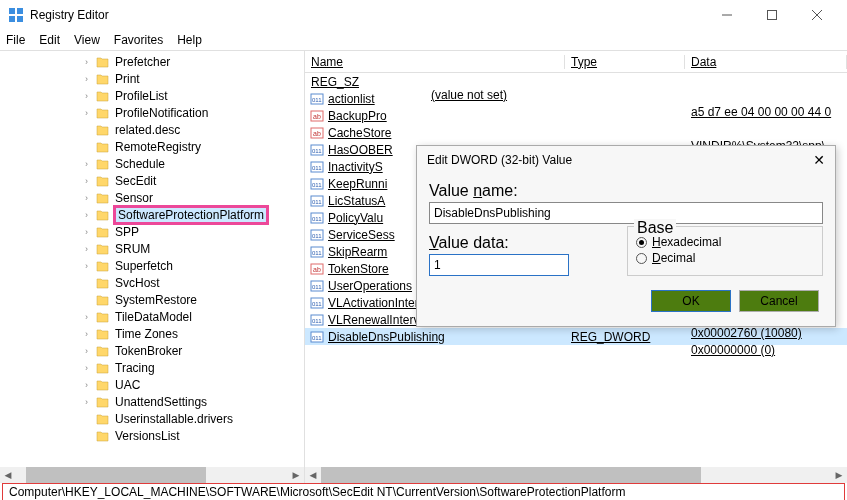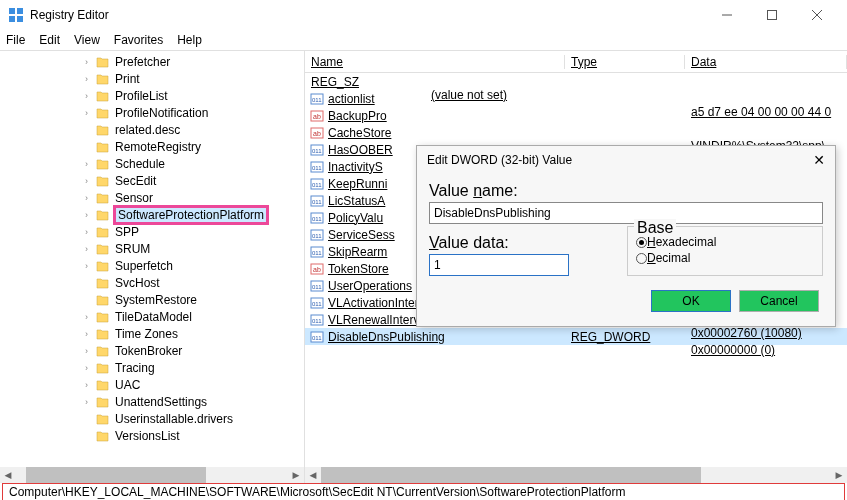--- a/index.html
+++ b/index.html
@@ -44,25 +44,25 @@
 .dlg-title .t { flex: 1; }
 .dlg-title .x { width: 28px; text-align: right; font-size: 14px; }
 .dlg-body { padding: 8px 12px 14px 12px; }
 .vn-label { font-size: 16px; margin-bottom: 2px; }
 .vn-input { width: 100%; height: 22px; border: 1px solid #888; background: #fff; padding: 2px 4px; font-size: 12px; margin-bottom: 10px; }
 .dlg-row { display: flex; gap: 20px; }
 .vd-col { flex: 1; }
 .vd-input { width: 140px; height: 22px; border: 1px solid #2a72c6; background: #fff; padding: 2px 4px; font-size: 12px; }
 .base-col { flex: 1; border: 1px solid #ccc; padding: 6px 8px 8px 8px; position: relative; margin-top: -8px; }
 .base-col .bl { position: absolute; top: -8px; left: 6px; background: #f7f7f7; padding: 0 3px; font-size: 16px; }
-.radio { display: flex; align-items: center; font-size: 12px; margin: 2px 0; }
+.radio { display: flex; align-items: center; gap: 5px; font-size: 12px; margin: 2px 0; }
 .radio .r { width: 11px; height: 11px; border: 1px solid #555; border-radius: 50%; display:inline-flex;align-items:center;justify-content:center;}
 .radio .r .dot { width: 5px; height: 5px; background: #000; border-radius: 50%; }
 .dlg-btns { display: flex; justify-content: flex-end; gap: 8px; margin-top: 14px; padding-right: 4px;}
-.dlg-btn { width: 80px; height: 22px; border: 1px solid #adadad; background: #22c55e; font-size: 12px; display:flex;align-items:center;justify-content:center;}
+.dlg-btn { width: 80px; height: 22px; border: 1px solid #adadad; background: #4d7c0f; font-size: 12px; display:flex;align-items:center;justify-content:center;}
 .dlg-btn.primary { border: 1px solid #2a72c6; }
 .u { text-decoration: underline; }
 </style>
 </head>
 <body>
 
 <div class="titlebar">
   <span class="appicon">
     <svg width="16" height="16">
         <rect x="1" y="1" width="6" height="6" fill="#3b8ee0"></rect>

